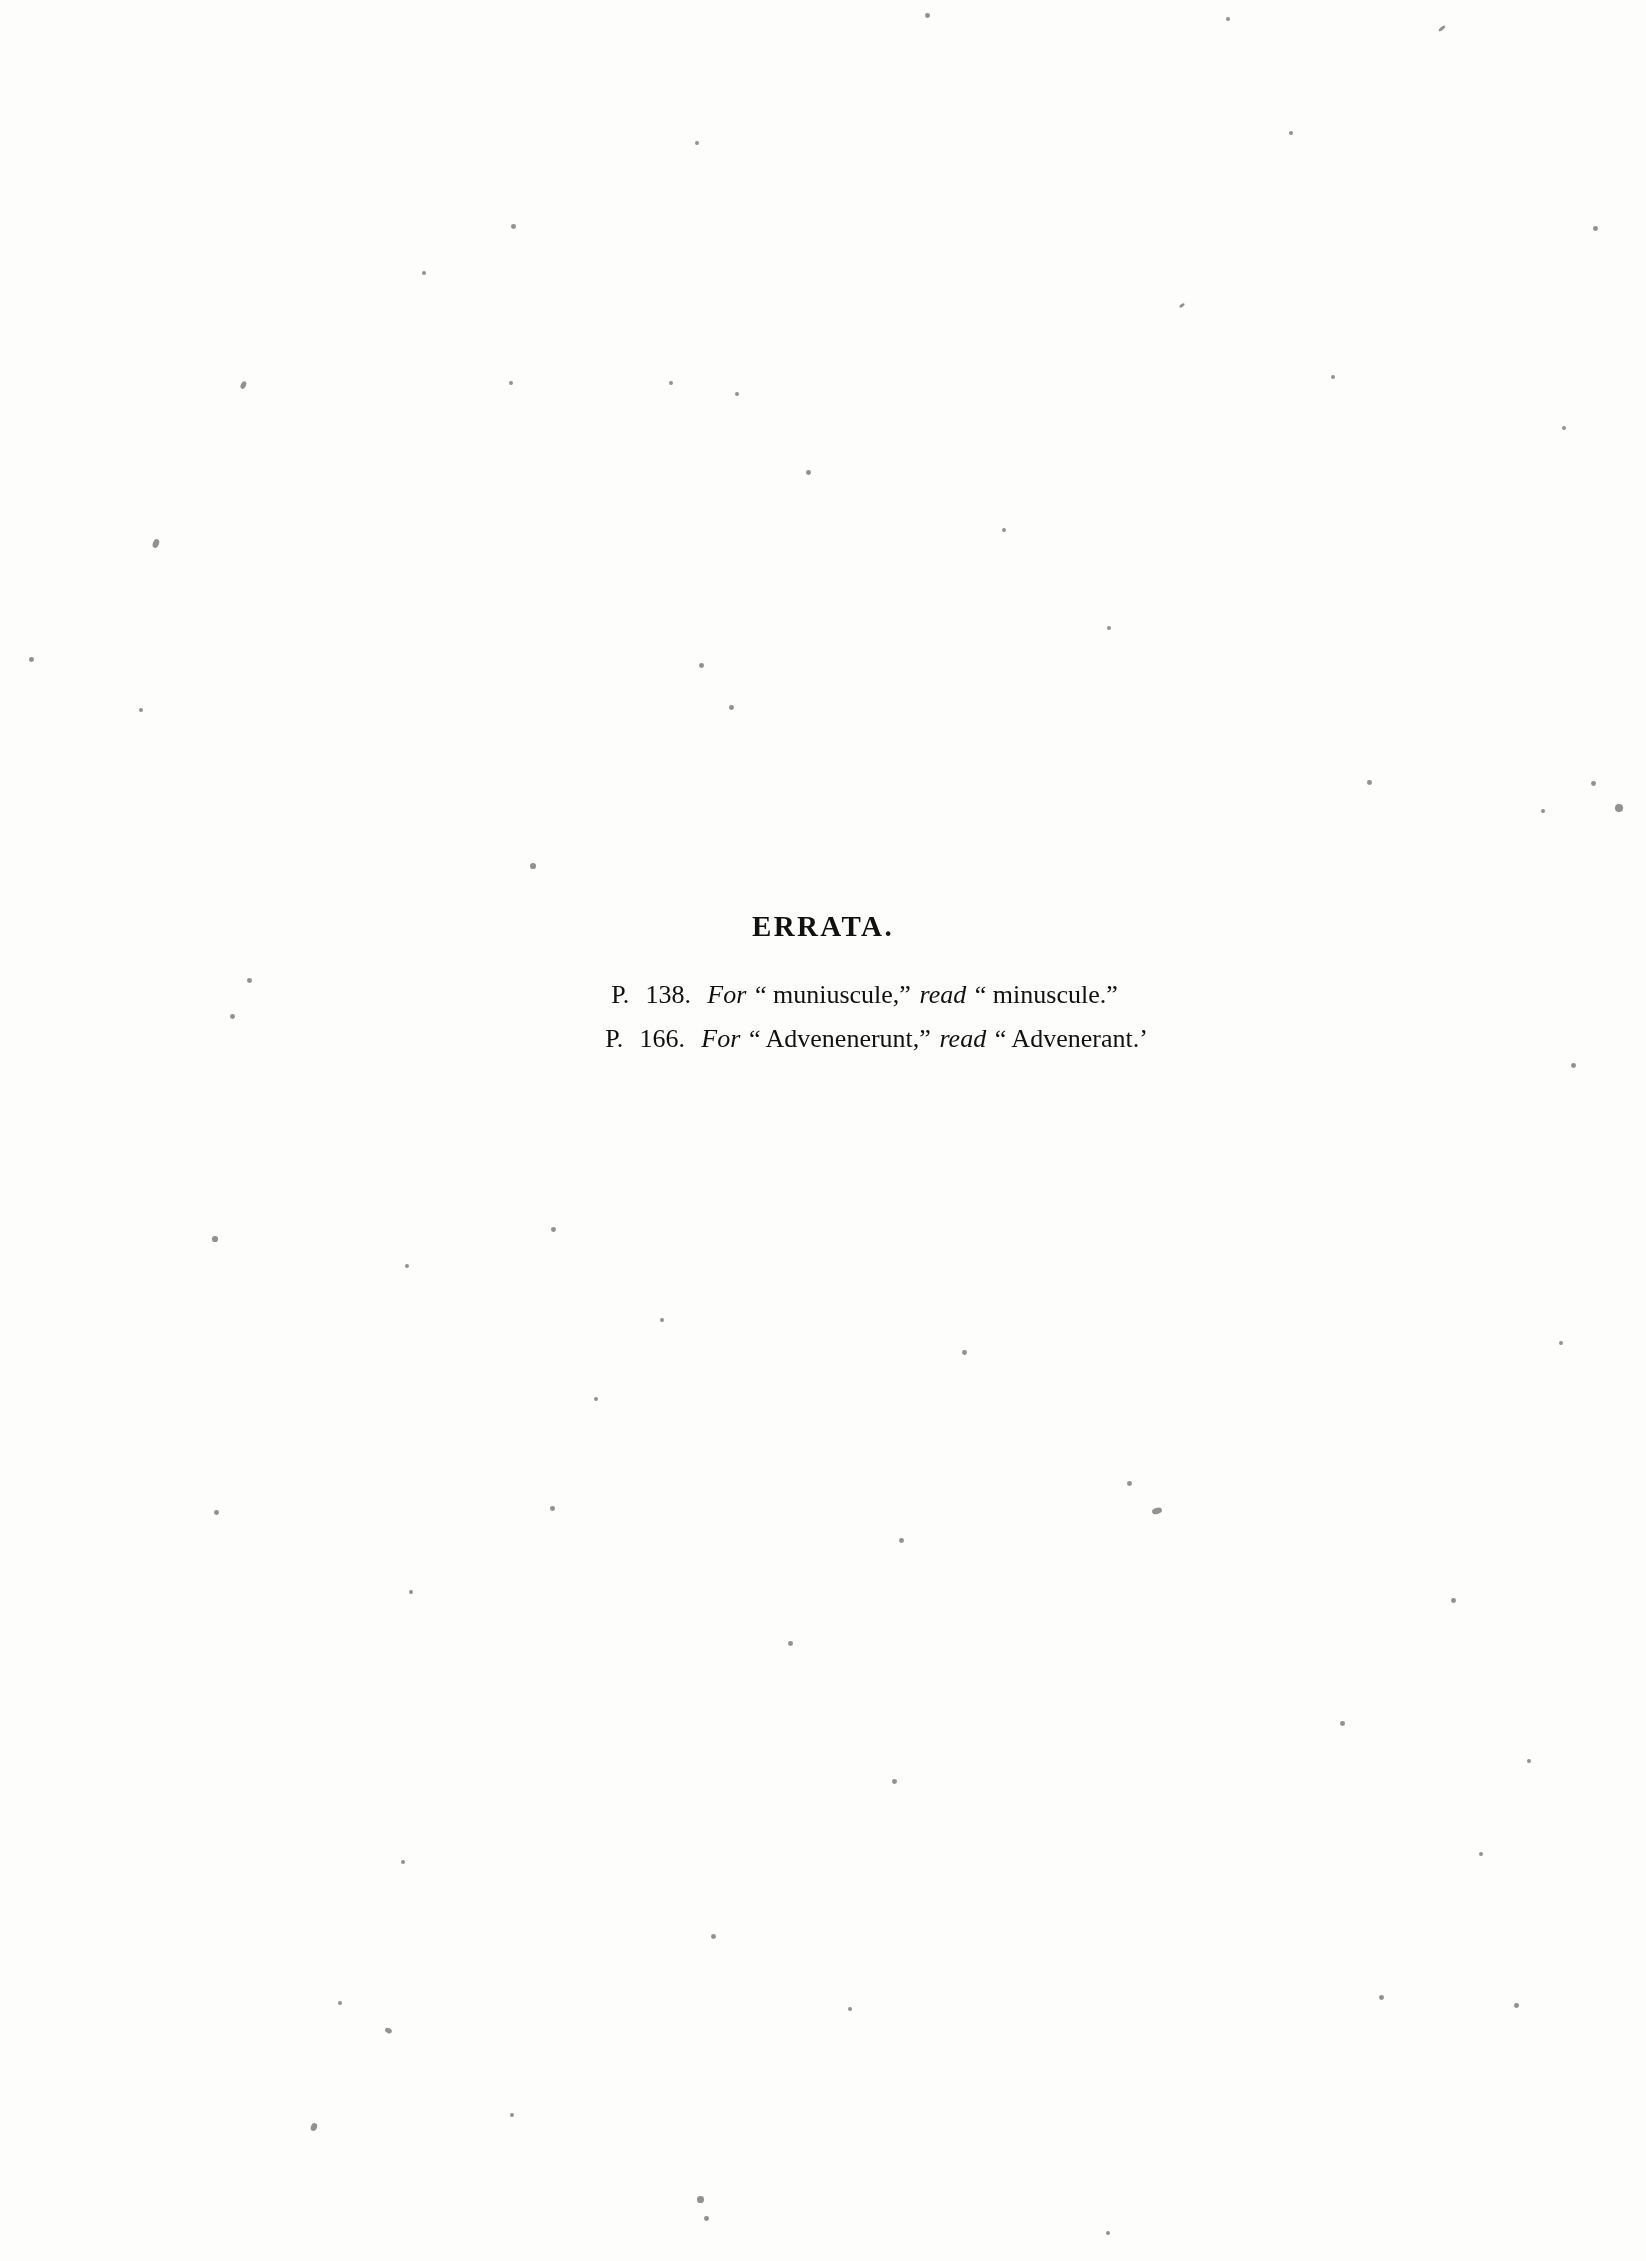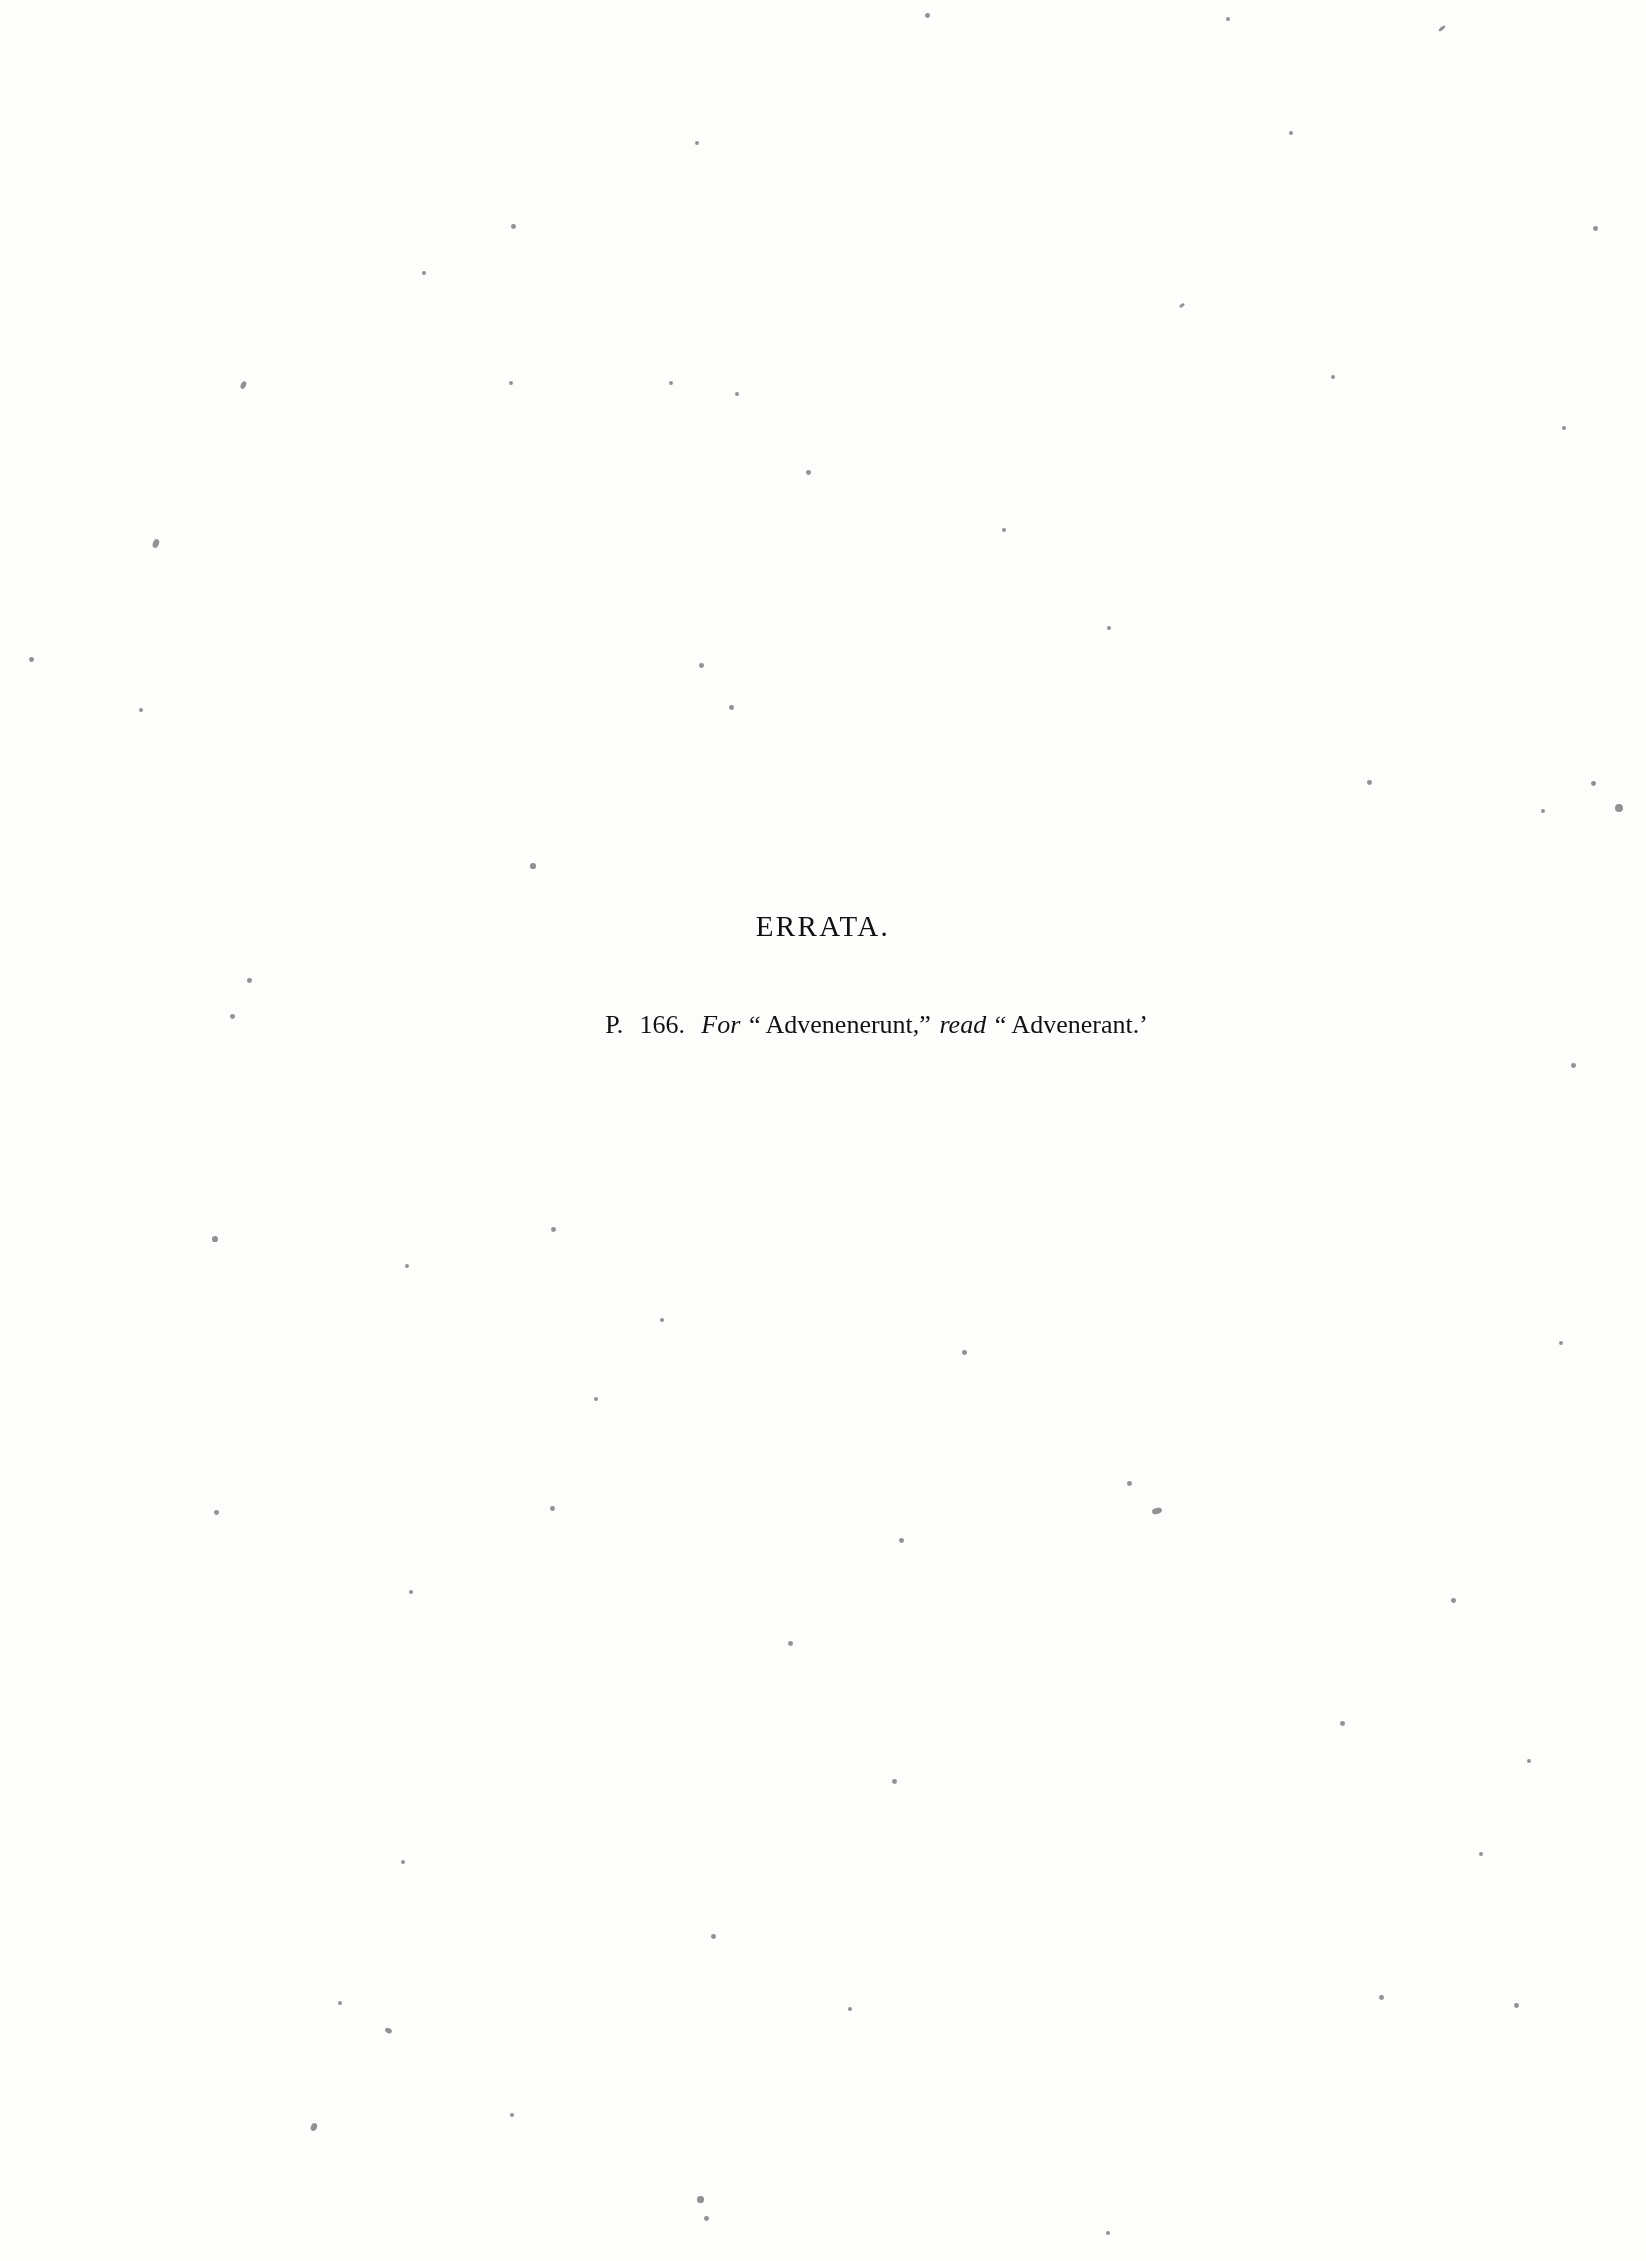--- a/index.html
+++ b/index.html
@@ -40,22 +40,22 @@
   .errata-block {
     position: absolute;
     left: 0;
     right: 0;
     top: 910px;
     text-align: center;
   }
   .errata-title {
     font-size: 29px;
     letter-spacing: 2.4px;
-    font-weight: 400;
-    margin: 0 0 60px 0;
+    font-weight: 700;
+    margin: 0 0 30px 0;
     font-family: "Liberation Serif", serif;
   }
 
   .errata-list {
     display: inline-block;
     text-align: left;
     margin: 0;
     padding: 0;
     list-style: none;
   }
@@ -150,20 +150,23 @@
     <span style="left:1106px;top:2231px;width:3.8px;height:3.8px;"></span>
   </div>
 
   <div class="errata-block">
 
     <h1 class="errata-title">ERRATA.</h1>
 
     <ul class="errata-list">
 
 
+      <li class="errata-line indent-2">
+        <span>P.</span><span class="sp-md"></span><span>138.</span><span class="sp-md"></span><span class="ital">For</span><span class="sp-sm"></span><span>“ muniuscule,”</span><span class="sp-sm"></span><span class="ital">read</span><span class="sp-sm"></span><span>“ minuscule.”</span>
+      </li>
 
       <li class="errata-line indent-3">
         <span>P.</span><span class="sp-md"></span><span>166.</span><span class="sp-md"></span><span class="ital">For</span><span class="sp-sm"></span><span>“ Advenenerunt,”</span><span class="sp-sm"></span><span class="ital">read</span><span class="sp-sm"></span><span>“ Advenerant.’</span>
       </li>
 
     </ul>
   </div>
 
 </div>
 

